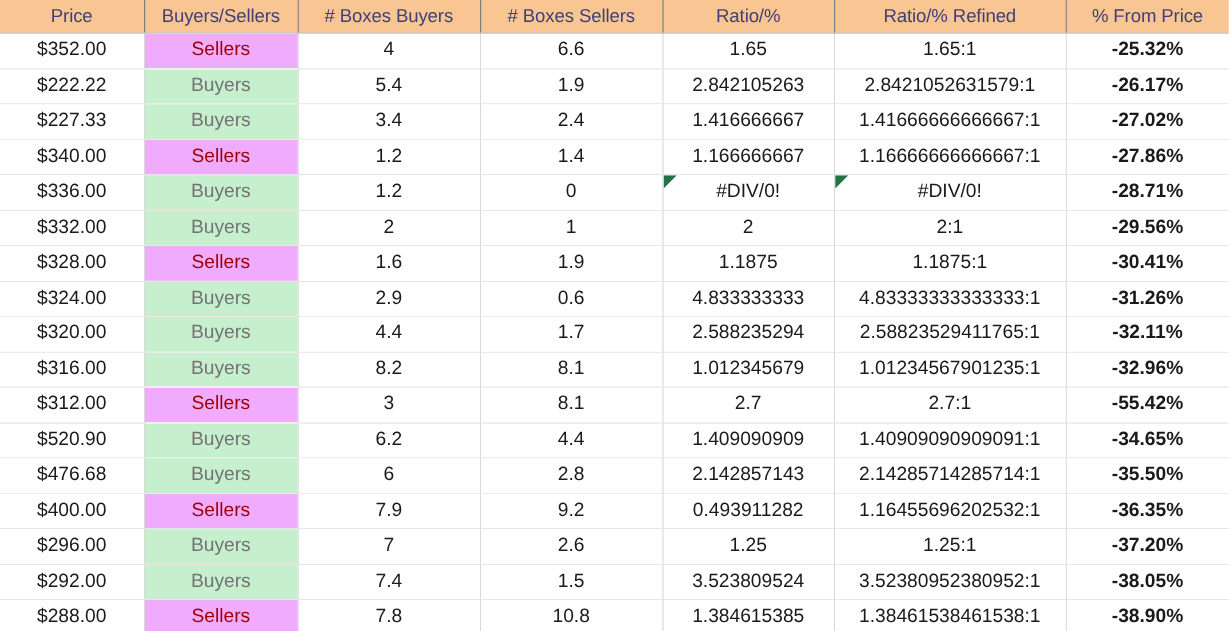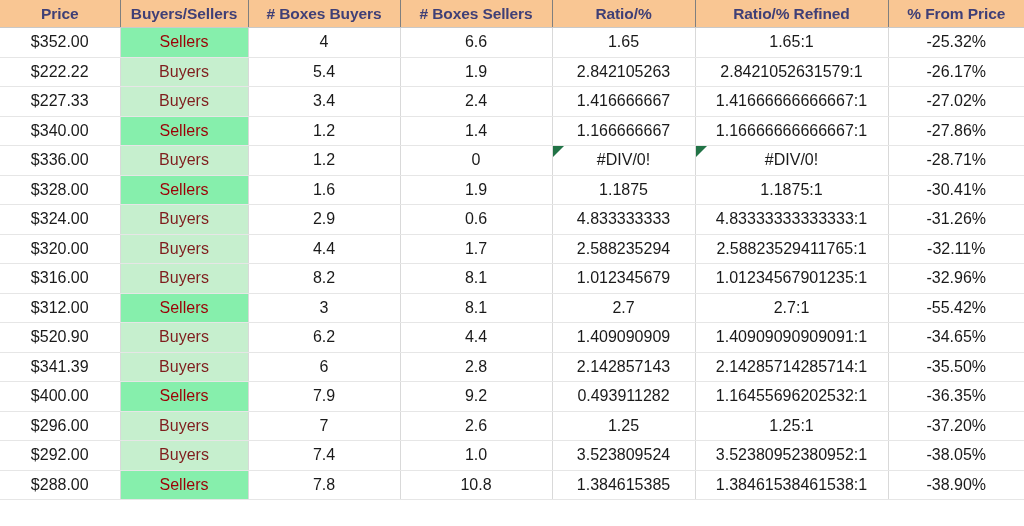--- a/index.html
+++ b/index.html
@@ -29,21 +29,21 @@
   table.grid col.c2 { width: 152px; }
   table.grid col.c3 { width: 152px; }
   table.grid col.c4 { width: 143px; }
   table.grid col.c5 { width: 193px; }
   table.grid col.c6 { width: 136px; }
 
   thead th {
     height: 27px;
     background: #F9C693;
     color: #3F3F76;
-    font-weight: bold;
+    font-weight: normal;
     font-size: 15.5px;
     text-align: center;
     padding: 0;
     border-right: 1px solid #7f7f7f;
     border-bottom: 1px solid #c9c9c9;
     white-space: nowrap;
     letter-spacing: -0.1px;
   }
   thead th:last-child { border-right: none; }
 
@@ -53,28 +53,28 @@
     color: #1a1a1a;
     text-align: center;
     padding: 0 8px;
     border-right: 1px solid #d9d9d9;
     border-bottom: 1px solid #e6e6e6;
     white-space: nowrap;
     overflow: hidden;
     position: relative;
     background: #ffffff;
   }
-  tbody td:last-child { border-right: none; }
+  tbody td:last-child { border-right: none; font-weight: bold; }
 
   td.state-buyers {
     background: #C6EFCE;
-    color: #7f1d1d;
+    color: #737373;
   }
   td.state-sellers {
-    background: #86efac;
+    background: #f0abfc;
     color: #9C0006;
   }
   td.has-comment::before {
     content: "";
     position: absolute;
     top: 0;
     left: 0;
     width: 0;
     height: 0;
     border-top: 11px solid #217346;
@@ -146,20 +146,29 @@
         <tr>
           <td>$336.00</td>
           <td class="state-buyers">Buyers</td>
           <td>1.2</td>
           <td>0</td>
           <td class="has-comment">#DIV/0!</td>
           <td class="has-comment">#DIV/0!</td>
           <td>-28.71%</td>
         </tr>
         <tr>
+          <td>$332.00</td>
+          <td class="state-buyers">Buyers</td>
+          <td>2</td>
+          <td>1</td>
+          <td>2</td>
+          <td>2:1</td>
+          <td>-29.56%</td>
+        </tr>
+        <tr>
           <td>$328.00</td>
           <td class="state-sellers">Sellers</td>
           <td>1.6</td>
           <td>1.9</td>
           <td>1.1875</td>
           <td>1.1875:1</td>
           <td>-30.41%</td>
         </tr>
         <tr>
           <td>$324.00</td>
@@ -200,21 +209,21 @@
         <tr>
           <td>$520.90</td>
           <td class="state-buyers">Buyers</td>
           <td>6.2</td>
           <td>4.4</td>
           <td>1.409090909</td>
           <td>1.40909090909091:1</td>
           <td>-34.65%</td>
         </tr>
         <tr>
-          <td>$341.39</td>
+          <td>$476.68</td>
           <td class="state-buyers">Buyers</td>
           <td>6</td>
           <td>2.8</td>
           <td>2.142857143</td>
           <td>2.14285714285714:1</td>
           <td>-35.50%</td>
         </tr>
         <tr>
           <td>$400.00</td>
           <td class="state-sellers">Sellers</td>
@@ -230,21 +239,21 @@
           <td>7</td>
           <td>2.6</td>
           <td>1.25</td>
           <td>1.25:1</td>
           <td>-37.20%</td>
         </tr>
         <tr>
           <td>$292.00</td>
           <td class="state-buyers">Buyers</td>
           <td>7.4</td>
-          <td>1.0</td>
+          <td>1.5</td>
           <td>3.523809524</td>
           <td>3.52380952380952:1</td>
           <td>-38.05%</td>
         </tr>
         <tr>
           <td>$288.00</td>
           <td class="state-sellers">Sellers</td>
           <td>7.8</td>
           <td>10.8</td>
           <td>1.384615385</td>

